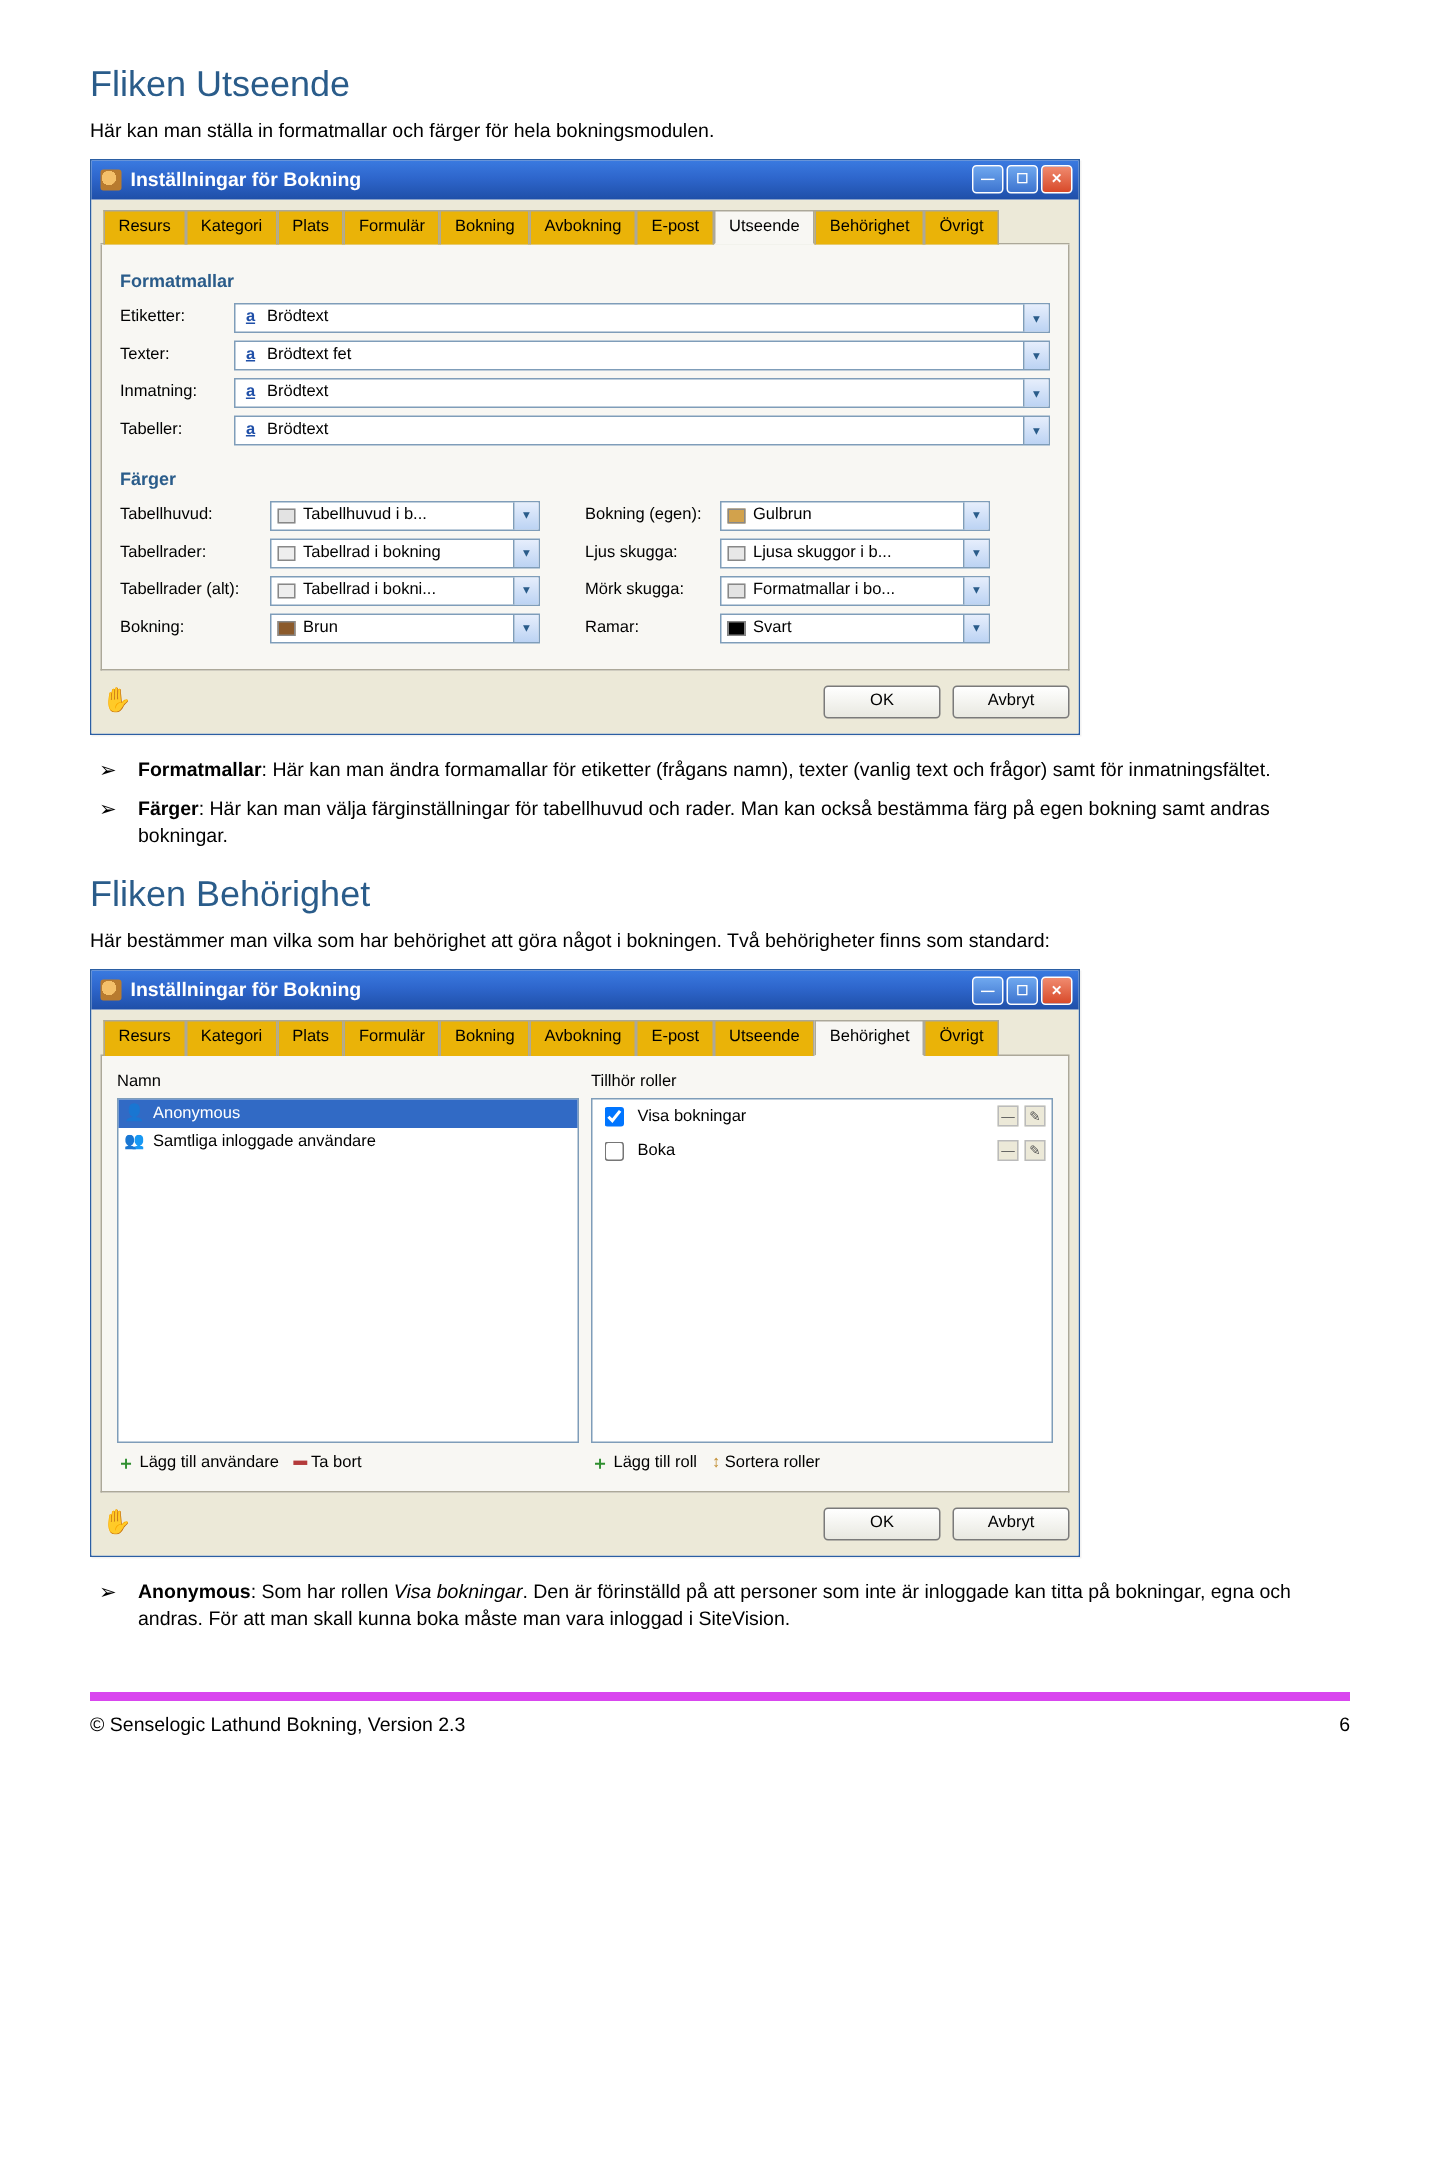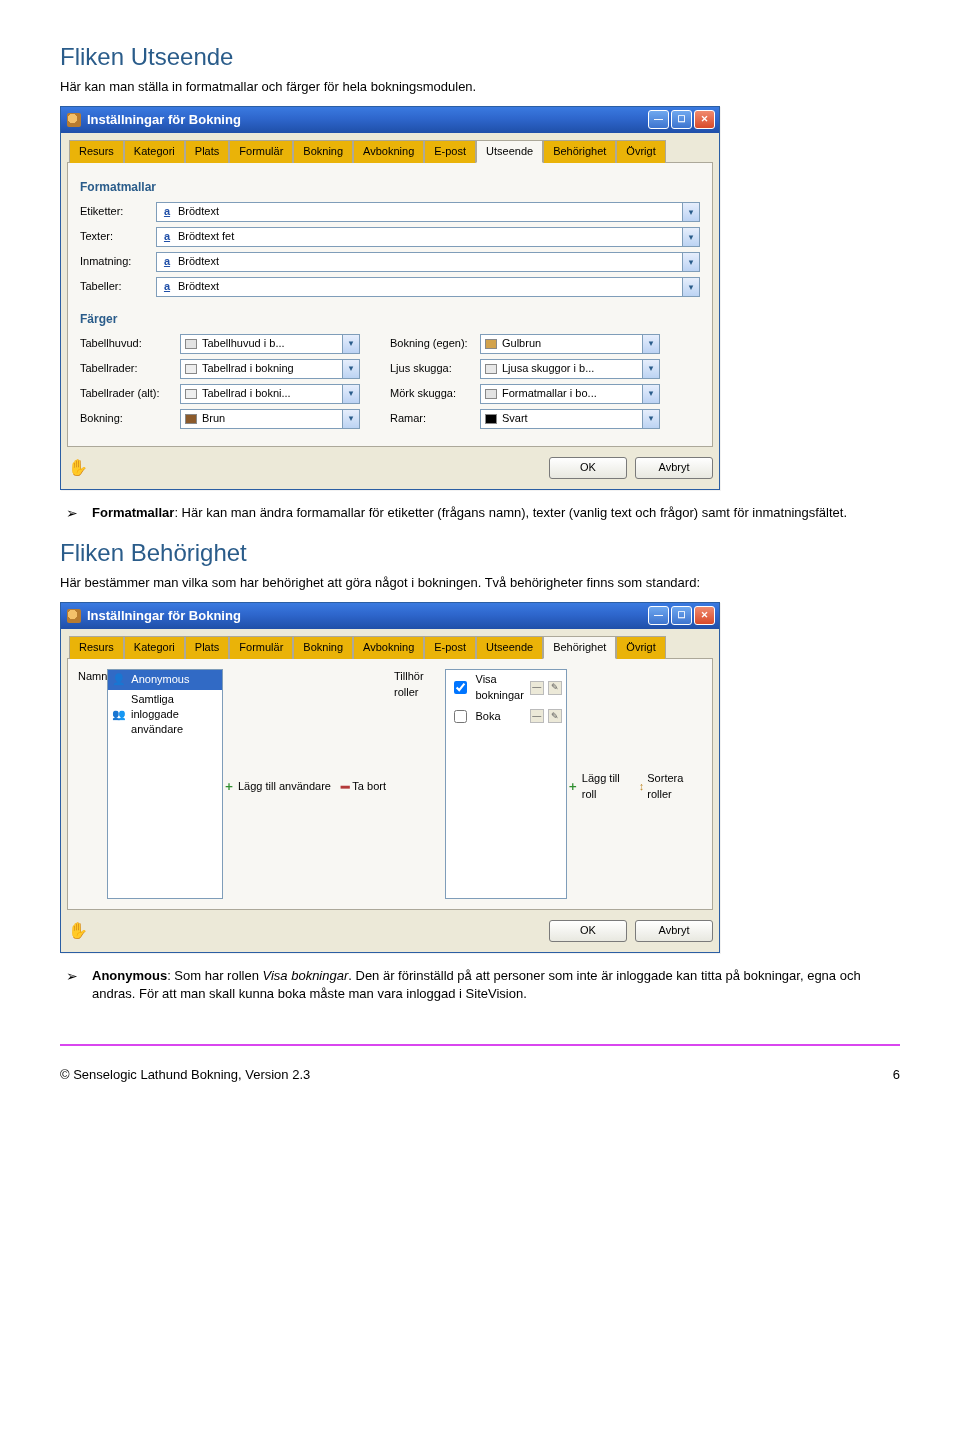--- a/index.html
+++ b/index.html
@@ -125,40 +125,40 @@
     border:1px solid #7a7a7a;
     background: linear-gradient(to bottom,#ffffff,#e8e8e0);
     font-size:11px; font-family: Tahoma, sans-serif;
     border-radius:3px;
     cursor: default;
     display:flex; align-items:center; justify-content:center;
   }
 
   
   .two-pane { display:flex; gap:8px; }
-  .pane { flex:1; display:flex; flex-direction:row; }
+  .pane { flex:1; display:flex; flex-direction:column; }
   .pane .pane-header { font-size:11px; margin-bottom:3px; color:#000; }
   .listbox { flex:1; background:#fff; border:1px solid #7f9db9; min-height:230px; font-size:11px; }
   .list-item { padding:2px 4px; display:flex; align-items:center; gap:5px; }
   .list-item.selected { background:#316ac5; color:#fff; }
   .usericon { width:14px; height:14px; display:inline-flex; align-items:center; justify-content:center; }
   .role-item { padding:2px 4px; display:flex; align-items:center; gap:6px; }
   .role-item input[type=checkbox]{ width:13px; height:13px; }
   .role-item .rolelabel { flex:1; }
   .role-item .mini-icons { display:flex; gap:4px; }
   .mini-icons .mini { width:14px; height:14px; border:1px solid #bbb; background:#ece9d8; display:flex; align-items:center; justify-content:center; font-size:9px; color:#555; }
 
   .pane-footer { display:flex; gap:10px; margin-top:5px; font-size:11px; }
   .pf-btn { display:flex; align-items:center; gap:3px; cursor:default; }
   .pf-btn .plus { color:#2f8f2f; font-weight:bold; font-size:12px; }
   .pf-btn .minus { color:#b43a3a; font-weight:bold; font-size:14px; line-height:1; }
   .pf-btn .sort { color:#c08a2a; font-size:11px; }
 
   
-  .page-footer { border-top:2px solid #d946ef; margin-top:40px; padding-top:20px; display:flex; justify-content:space-between; font-size:13px; }
+  .page-footer { border-top:6px solid #d946ef; margin-top:40px; padding-top:7px; display:flex; justify-content:space-between; font-size:13px; }
 </style>
 </head>
 <body>
 
 <h2 class="section-heading">Fliken Utseende</h2>
 <p class="intro">Här kan man ställa in formatmallar och färger för hela bokningsmodulen.</p>
 
 <div class="window">
   <div class="titlebar">
     <span class="coffee-icon"></span>
@@ -325,20 +325,23 @@
       <div class="btn">OK</div>
       <div class="btn">Avbryt</div>
     </div>
   </div>
 </div>
 
 <ul class="triangle">
   <li>
     <span class="bold">Formatmallar</span><span>: Här kan man ändra formamallar för etiketter (frågans namn), texter (vanlig text och frågor) samt för inmatningsfältet.</span>
   </li>
+  <li>
+    <span class="bold">Färger</span><span>: Här kan man välja färginställningar för tabellhuvud och rader. Man kan också bestämma färg på egen bokning samt andras bokningar.</span>
+  </li>
 </ul>
 
 <h2 class="section-heading">Fliken Behörighet</h2>
 <p class="intro">Här bestämmer man vilka som har behörighet att göra något i bokningen. Två behörigheter finns som standard:</p>
 
 <div class="window">
   <div class="titlebar">
     <span class="coffee-icon"></span>
     <span class="title-text">Inställningar för Bokning</span>
     <div class="winbtns">

